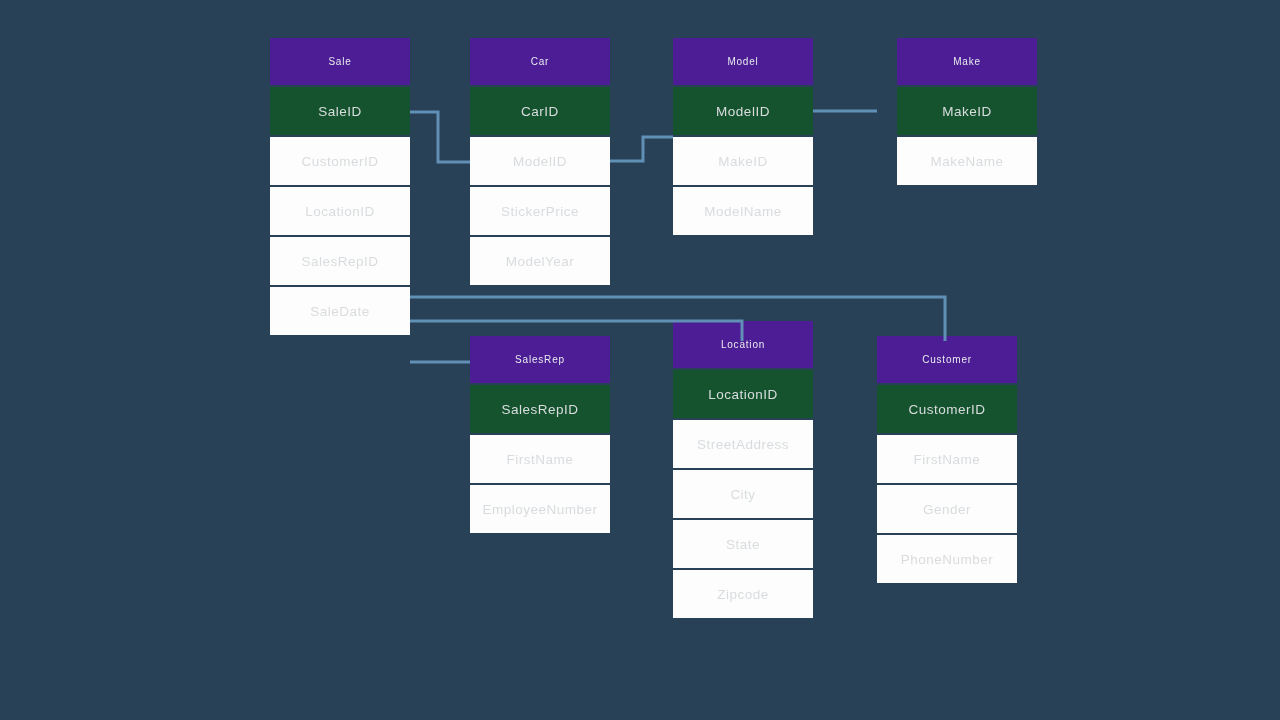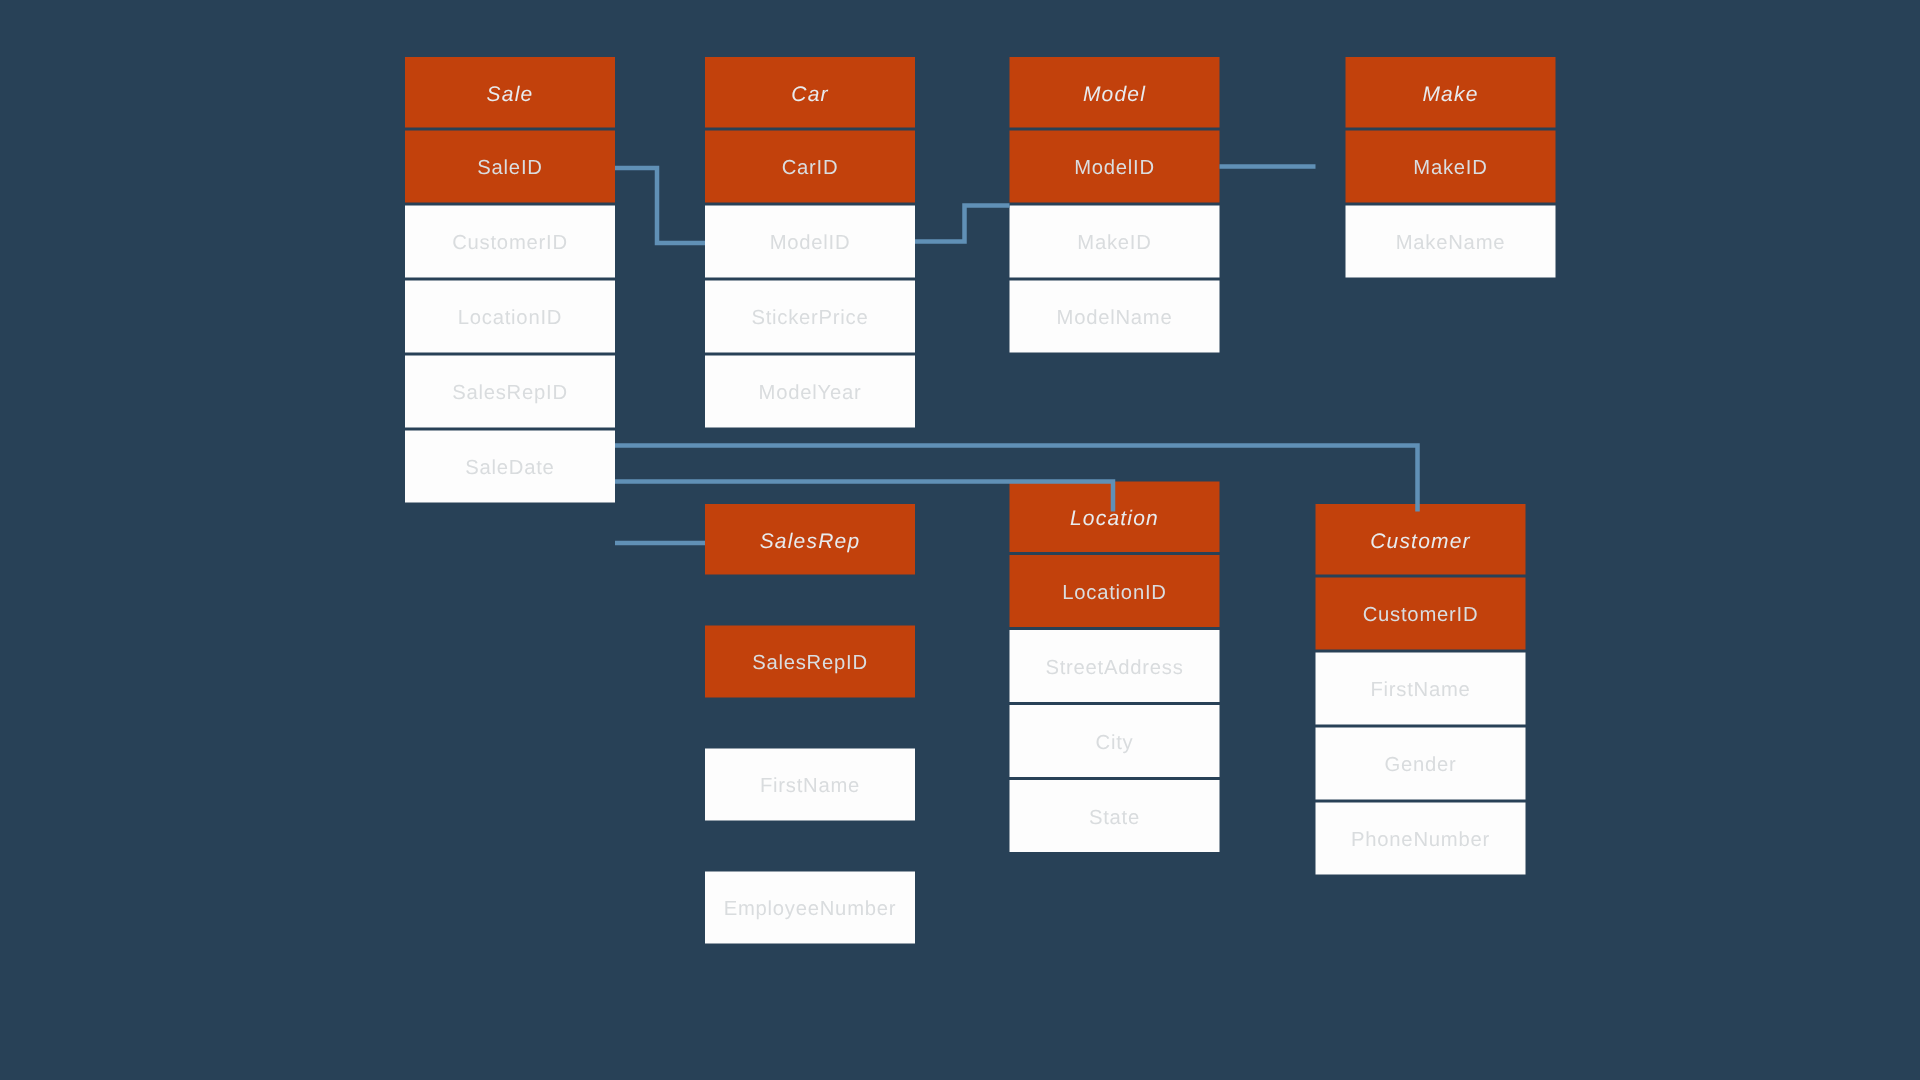--- a/index.html
+++ b/index.html
@@ -18,50 +18,49 @@
     background: #284157;
   }
   .er-table {
     position: absolute;
     width: 140px;
     display: flex;
     flex-direction: column;
   }
   .er-header {
     height: 47px;
-    background: #c2410c;
+    background: #4c1d95;
     color: #e8ebee;
-    font-size: 14px;
+    font-size: 10px;
     letter-spacing: 0.8px;
     display: flex;
     align-items: center;
     justify-content: center;
-    font-style: italic;
   }
   .er-row {
     height: 48px;
     margin-top: 2px;
     background: #fdfdfd;
     color: #d9dcde;
     font-size: 13.5px;
     letter-spacing: 0.5px;
     display: flex;
     align-items: center;
     justify-content: center;
     white-space: nowrap;
   }
   .er-row.pk {
-    background: #c2410c;
+    background: #14532d;
     color: #dadde0;
   }
   #t-sale     { left: 270px; top: 38px; }
   #t-car      { left: 470px; top: 38px; }
   #t-model    { left: 673px; top: 38px; }
   #t-make     { left: 877px; top: 38px; margin-left: 20px; }
-  #t-salesrep { left: 470px; top: 336px; gap: 32px; }
+  #t-salesrep { left: 470px; top: 336px; }
   #t-location { left: 673px; top: 321px; }
   #t-customer { left: 877px; top: 336px; }
   #connections-layer {
     position: absolute;
     left: 0; top: 0;
     width: 1280px;
     height: 720px;
     pointer-events: none;
   }
   #connections-layer polyline {
@@ -111,20 +110,21 @@
     <div class="er-row">FirstName</div>
     <div class="er-row">EmployeeNumber</div>
   </div>
 
   <div class="er-table" id="t-location">
     <div class="er-header">Location</div>
     <div class="er-row pk">LocationID</div>
     <div class="er-row">StreetAddress</div>
     <div class="er-row">City</div>
     <div class="er-row">State</div>
+    <div class="er-row">Zipcode</div>
   </div>
 
   <div class="er-table" id="t-customer">
     <div class="er-header">Customer</div>
     <div class="er-row pk">CustomerID</div>
     <div class="er-row">FirstName</div>
     <div class="er-row">Gender</div>
     <div class="er-row">PhoneNumber</div>
   </div>
 

